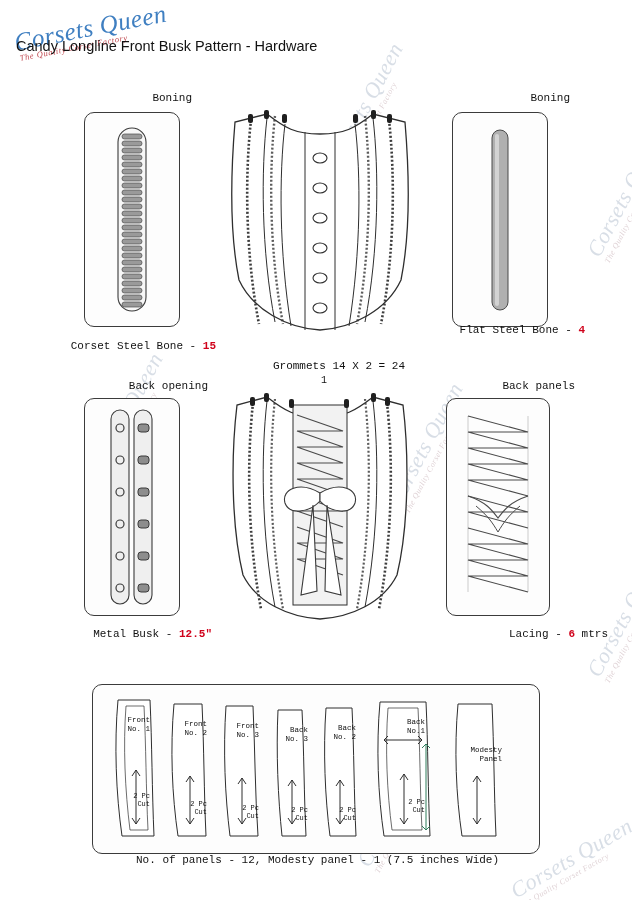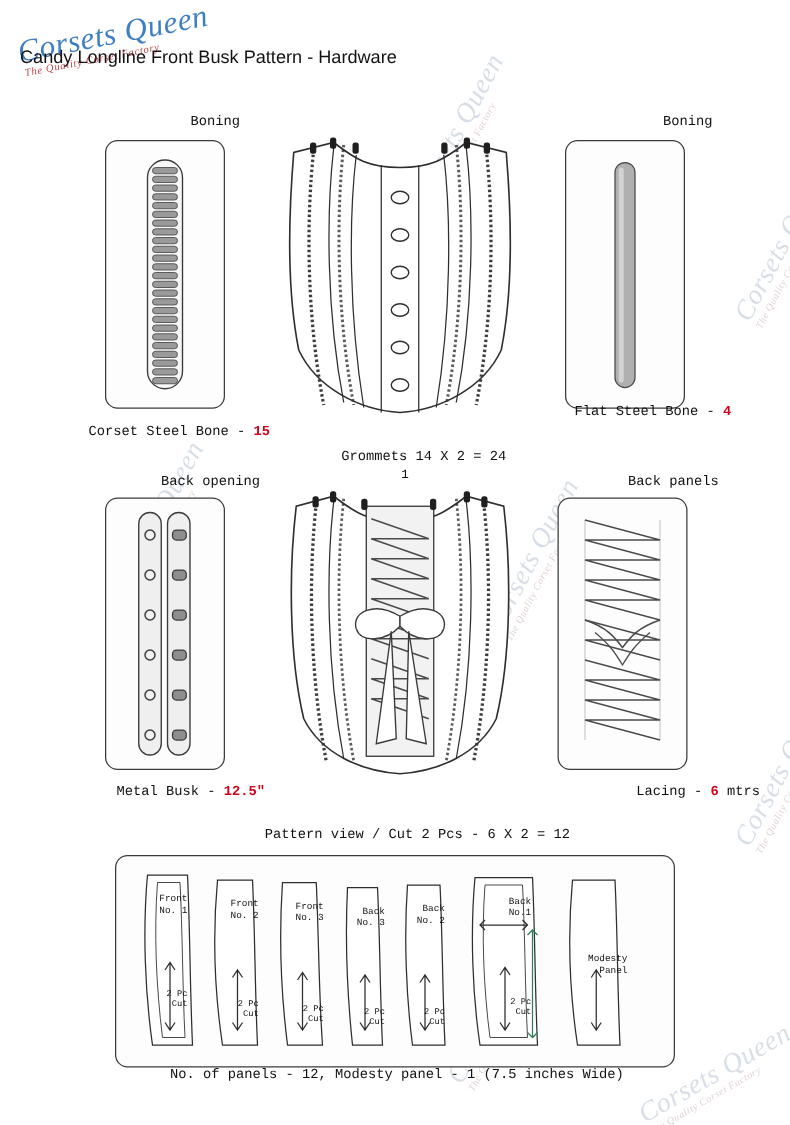--- a/index.html
+++ b/index.html
@@ -324,21 +324,20 @@
         <rect x="84" y="14" width="5" height="9" rx="2"></rect>
         <rect x="139" y="14" width="5" height="9" rx="2"></rect>
         <rect x="166" y="8" width="5" height="9" rx="2"></rect>
         <rect x="180" y="12" width="5" height="9" rx="2"></rect>
       </g>
     </svg>
   </div>
 
   <div class="caption" style="left:307px; top:375px; width:20px; font-size:10px;">1</div>
 
-  <div class="caption" style="left:176px; top:662px; width:280px;">Pattern view / Cut 2 Pcs - 6 X 2 = 12</div>
   <div class="panel" style="left:92px; top:684px; width:448px; height:170px;"></div>
 
   <div class="abs" style="left:92px; top:684px;">
     <svg width="448" height="170" viewBox="0 0 448 170">
       <g fill="#ffffff" stroke="#2e2e2e" stroke-width="1">
 
         <path d="M26 16 C22 60 24 110 30 152 L62 152 C60 108 60 58 58 16 Z"></path>
         <path d="M34 22 C31 62 33 106 38 146 L56 146 C54 106 54 60 52 22 Z" stroke-width=".7"></path>
 
         <path d="M82 20 C78 64 80 112 86 152 L114 152 C112 110 112 62 110 20 Z"></path>
@@ -381,17 +380,17 @@
 
   <div class="caption" style="left:268px; top:726px; width:40px; font-size:7.5px; line-height:9px;">Back<br>No. 3</div>
   <div class="caption" style="left:268px; top:806px; width:40px; font-size:7px; line-height:8px;">2 Pc<br>Cut</div>
 
   <div class="caption" style="left:316px; top:724px; width:40px; font-size:7.5px; line-height:9px;">Back<br>No. 2</div>
   <div class="caption" style="left:316px; top:806px; width:40px; font-size:7px; line-height:8px;">2 Pc<br>Cut</div>
 
   <div class="caption" style="left:385px; top:718px; width:40px; font-size:7.5px; line-height:9px;">Back<br>No.1</div>
   <div class="caption" style="left:385px; top:798px; width:40px; font-size:7px; line-height:8px;">2 Pc<br>Cut</div>
 
-  <div class="caption" style="left:458px; top:764px; width:44px; font-size:7.5px; line-height:9px;">Modesty<br>Panel</div>
+  <div class="caption" style="left:458px; top:746px; width:44px; font-size:7.5px; line-height:9px;">Modesty<br>Panel</div>
 
   <div class="caption" style="left:136px; top:854px; width:360px;">No. of panels - 12, Modesty panel - 1 (7.5 inches Wide)</div>
 
 </div>
 
 </body></html>

